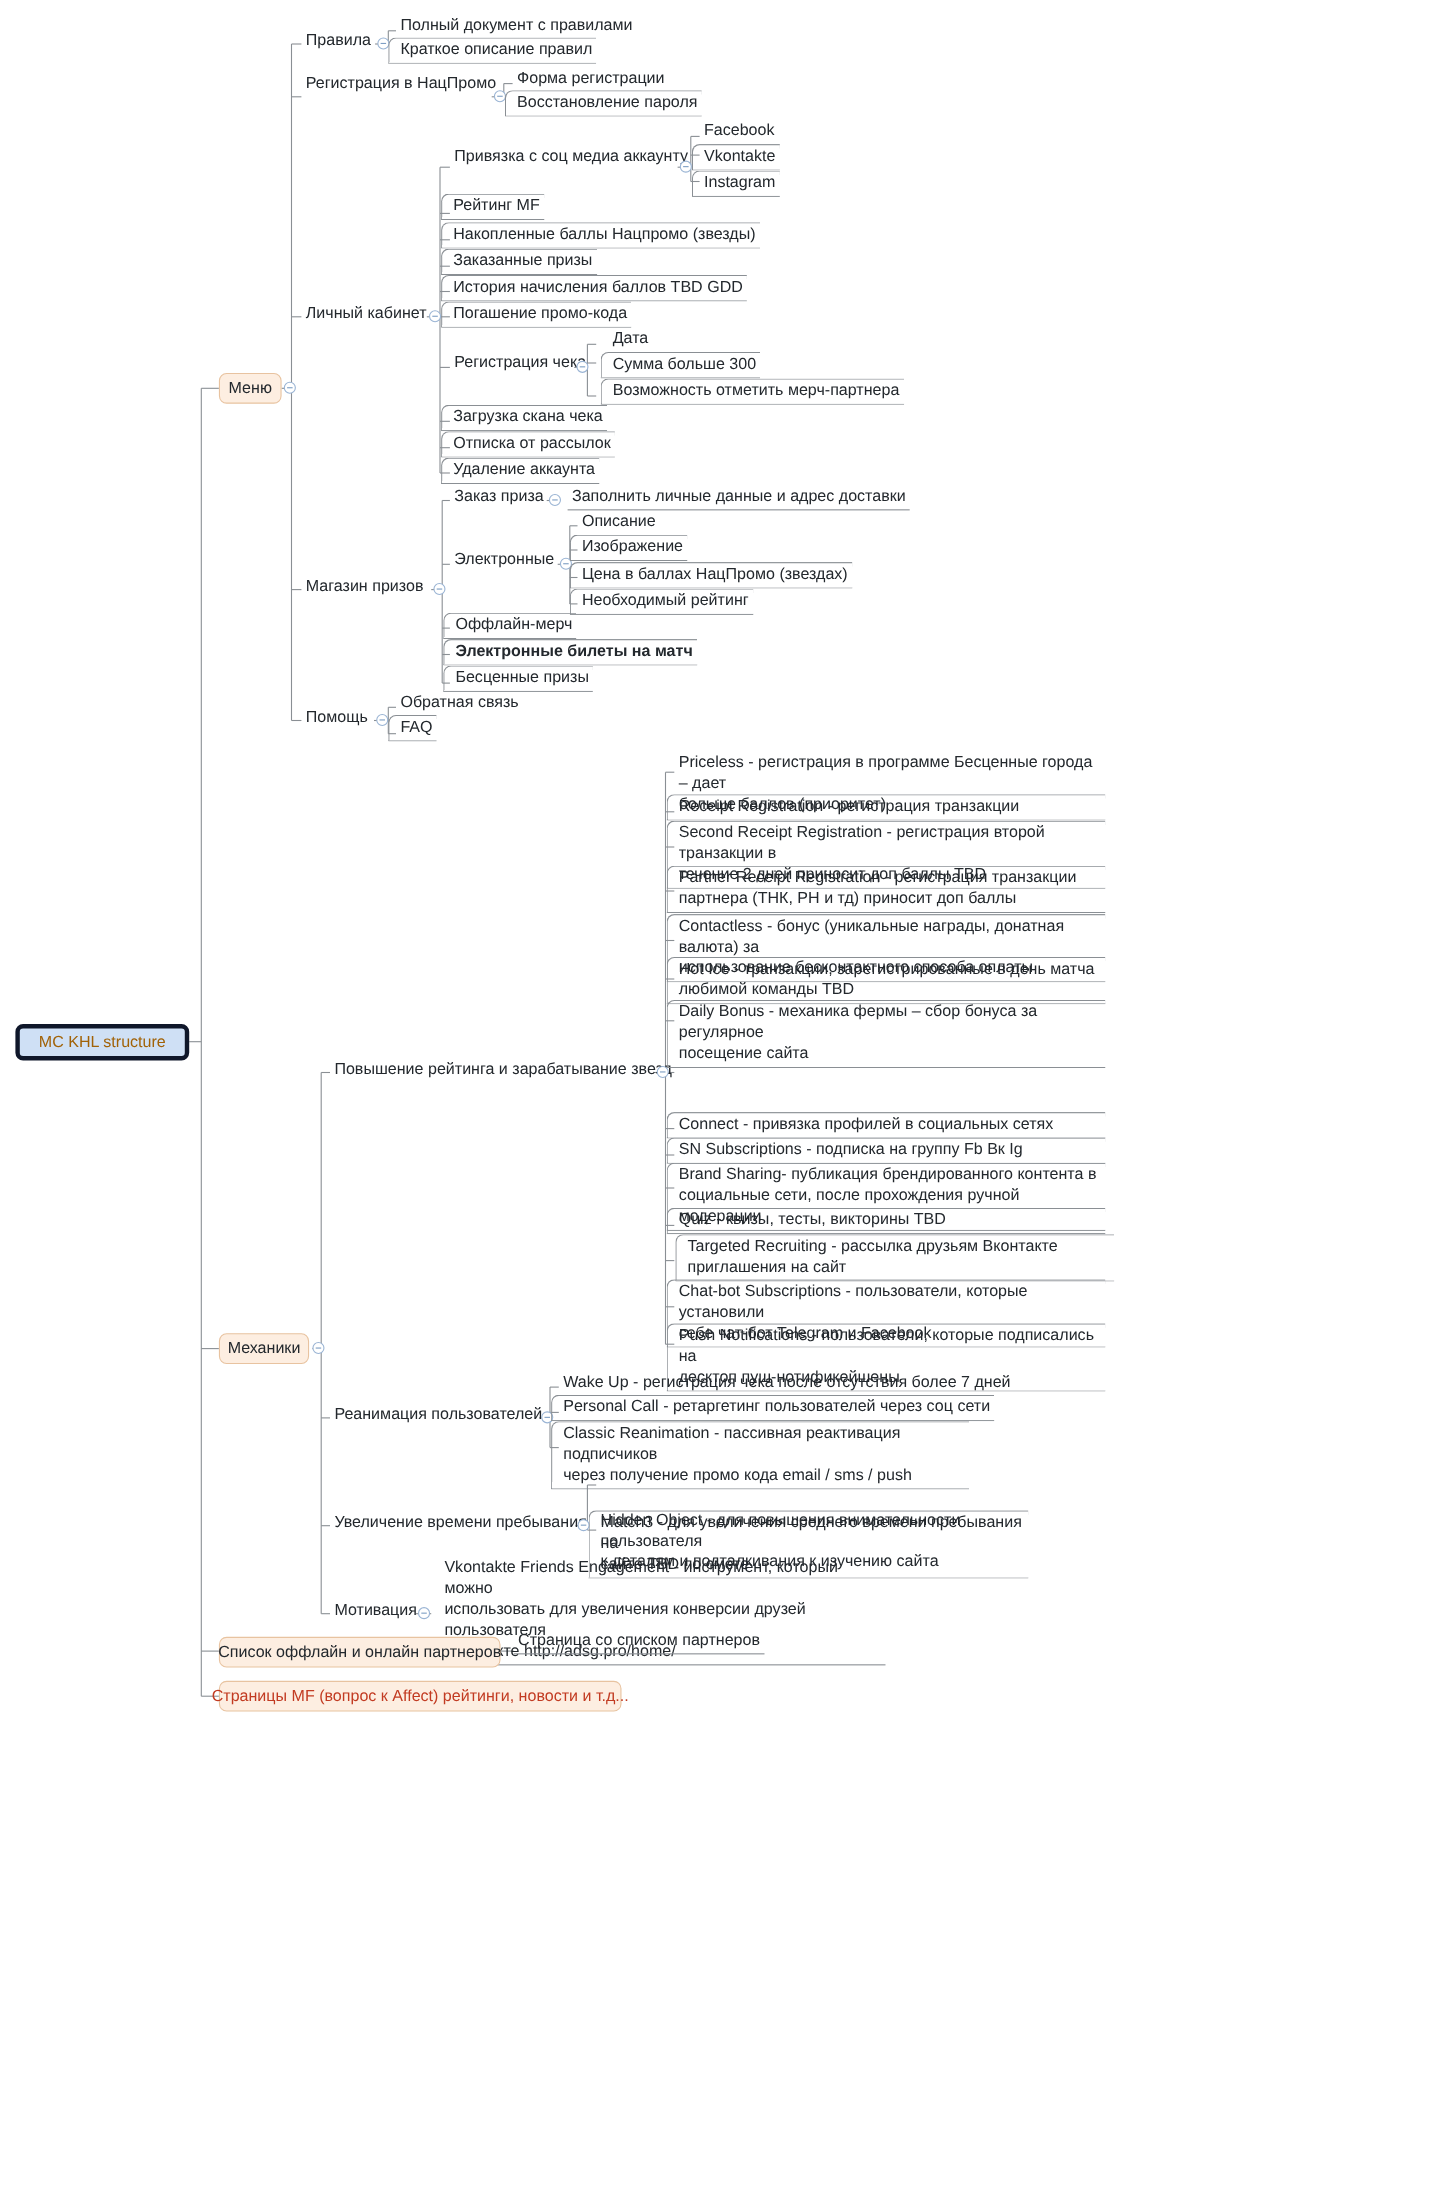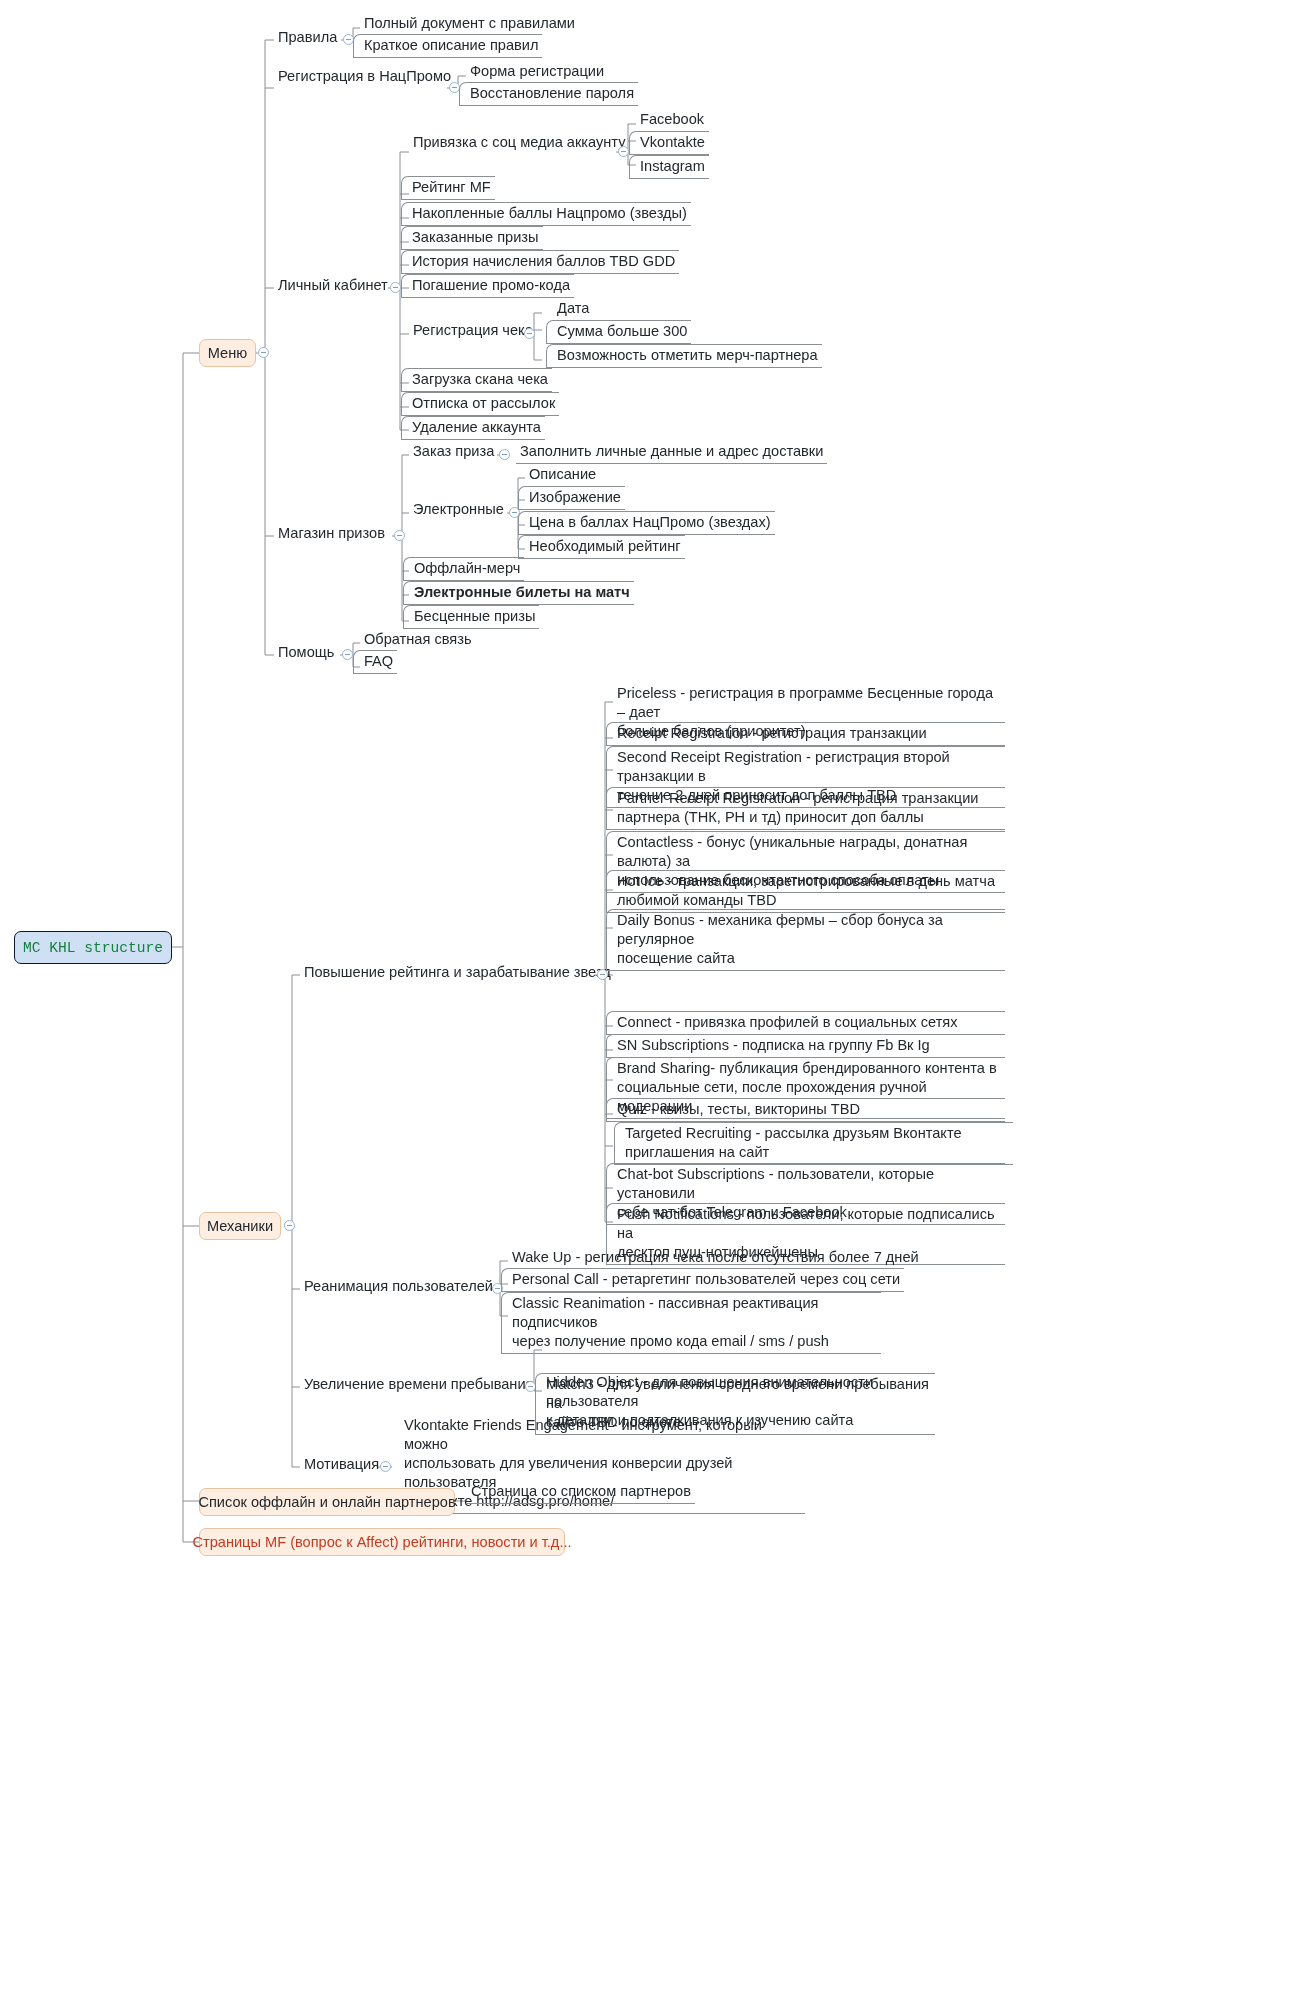--- a/index.html
+++ b/index.html
@@ -58,23 +58,22 @@
     font-size: 14.6px;
     line-height: 18px;
     display: flex;
     align-items: center;
     justify-content: center;
     padding: 4px 9px;
     white-space: nowrap;
   }
   .capsule.root {
     background: #cfe0f5;
-    border: 1px solid #0f172a;
-    color: #15803d;
-    font-family: Liberation Mono, monospace;
+    border: 4px solid #0f172a;
+    color: #a16207;
   }
   .capsule.trunk {
     background: #fdeee1;
     border: 1px solid #e8c3a0;
     color: #23282d;
   }
   .capsule.trunk-red {
     background: #fdeee1;
     border: 1px solid #e8c3a0;
     color: #c23b22;

